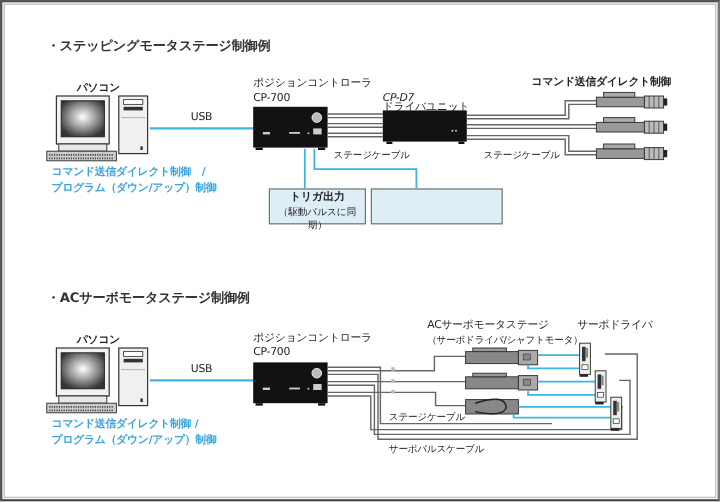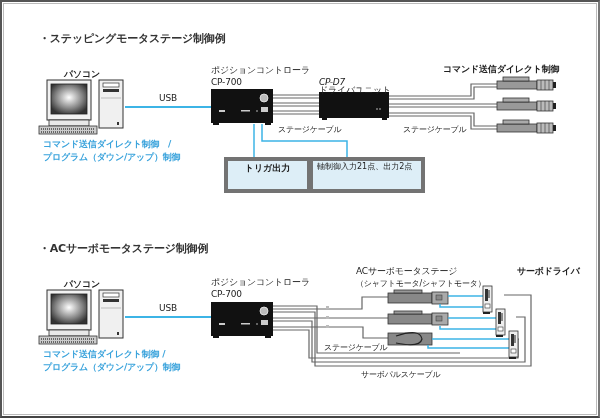--- a/index.html
+++ b/index.html
@@ -5,21 +5,21 @@
   html, body { margin: 0; padding: 0; background: #ffffff; }
   body { width: 600px; height: 418px; position: relative; overflow: hidden;
          font-family: "DejaVu Sans", sans-serif; }
   .frame { position: absolute; left: 0; top: 0; width: 596px; height: 414px;
            border: 2px solid #555; border-right-color: #777; border-bottom-color: #444;
            background: #fff; }
   .inner { position: absolute; left: 1px; top: 1px; right: 1px; bottom: 1px; border: 1px solid #bbb; }
   .lbl { position: absolute; font-size: 9px; color: #222; white-space: nowrap; line-height: 11px; letter-spacing: -0.2px; }
   .blue { color: #3aa3dc; }
   .title { font-size: 11px; font-weight: bold; color: #333; }
-  .box { position: absolute; background: #ddeef7; border: 4px solid #737373; font-size: 8px; line-height: 11px; color: #222; }
+  .box { position: absolute; background: #ddeef7; border: 1px solid #737373; font-size: 8px; line-height: 11px; color: #222; }
   svg { position: absolute; left: 0; top: 0; }
 </style>
 </head>
 <body>
 
 <div class="frame">
     <div class="inner"></div>
   </div>
 
 <svg width="600" height="418">
@@ -158,29 +158,29 @@
 <div class="lbl blue" style="left:43px;top:152px;font-weight:bold;">プログラム（ダウン/アップ）制御</div>
 <div class="lbl" style="left:211px;top:65px;">ポジションコントローラ</div>
 <div class="lbl" style="left:211px;top:77px;">CP-700</div>
 <div class="lbl" style="left:319px;top:65px;margin-top:20px;">ドライバユニット</div>
 <div class="lbl" style="left:319px;top:77px;font-style:italic;">CP-D7</div>
 <div class="lbl" style="left:278px;top:124px;font-size:8px;">ステージケーブル</div>
 <div class="lbl" style="left:403px;top:124px;font-size:8px;">ステージケーブル</div>
 <div class="lbl" style="left:443px;top:64px;font-weight:bold;">コマンド送信ダイレクト制御</div>
 <div class="box" style="left:224px;top:157px;width:79px;height:28px;text-align:center;">
   <div style="font-size:9px;font-weight:bold;margin-top:2px;">トリガ出力</div>
+  <div>（駆動パルスに同期）</div>
 </div>
 <div class="box" style="left:309px;top:157px;width:104px;height:28px;padding-left:4px;">
-  <div>軸制御入力21点、出力2点</div>
 </div>
 
 <div class="lbl title" style="left:39px;top:243px;">・ACサーボモータステージ制御例</div>
 <div class="lbl" style="left:64px;top:279px;font-weight:bold;">パソコン</div>
 <div class="lbl" style="left:159px;top:303px;">USB</div>
 <div class="lbl blue" style="left:43px;top:349px;font-weight:bold;">コマンド送信ダイレクト制御 /</div>
 <div class="lbl blue" style="left:43px;top:362px;font-weight:bold;">プログラム（ダウン/アップ）制御</div>
 <div class="lbl" style="left:211px;top:277px;">ポジションコントローラ</div>
 <div class="lbl" style="left:211px;top:289px;">CP-700</div>
 <div class="lbl" style="left:356px;top:266px;font-weight:normal;">ACサーボモータステージ</div>
-<div class="lbl" style="left:356px;top:278px;font-size:8px;">（シャフトモータ/シャフトモータ）</div>
-<div class="lbl" style="left:481px;top:266px;font-weight:bold;margin-left:36px;">サーボドライバ</div>
+<div class="lbl" style="left:356px;top:278px;font-size:8px;">（サーボドライバ/シャフトモータ）</div>
+<div class="lbl" style="left:481px;top:266px;font-weight:normal;">サーボドライバ</div>
 <div class="lbl" style="left:324px;top:342px;font-size:8px;">ステージケーブル</div>
-<div class="lbl" style="left:324px;top:369px;font-size:8px;margin-left:37px;">サーボパルスケーブル</div>
+<div class="lbl" style="left:324px;top:369px;font-size:8px;">サーボパルスケーブル</div>
 
 </body></html>

